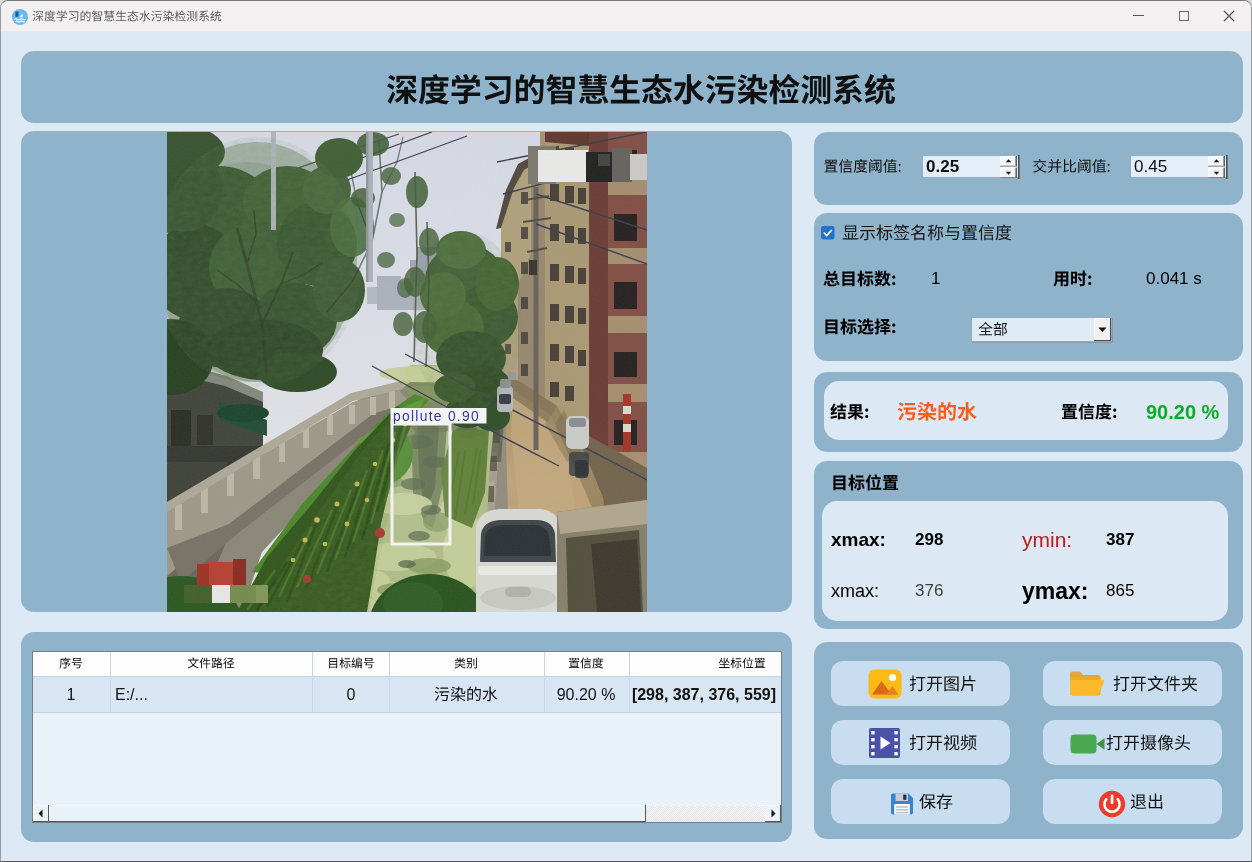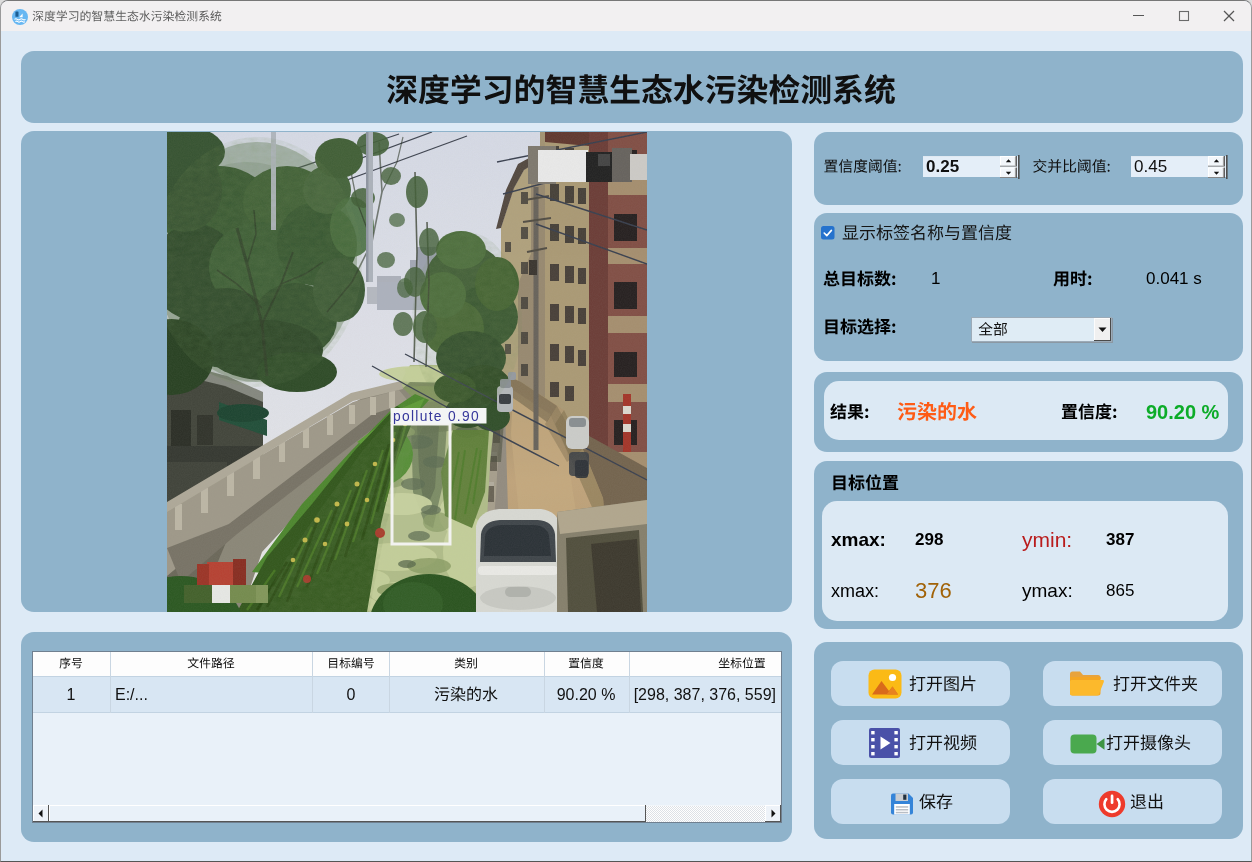--- a/index.html
+++ b/index.html
@@ -525,22 +525,22 @@
     <div class="panel" style="left:813px;top:460px;width:429px;height:168px"></div>
     <svg style="position:absolute;left:830.0px;top:470.1px" width="68" height="23" viewBox="0 -17.85 68 22.95">
       <path fill="#000" d="M4.5 -7.7H12.3V-5.6H4.5ZM4.5 -9.6V-11.5H12.3V-9.6ZM4.5 -3.7H12.3V-1.7H4.5ZM2.4 -13.5V1.3H4.5V0.3H12.3V1.3H14.5V-13.5Z M24.9 -13.4V-11.5H32.4V-13.4ZM30.1 -5.4C30.9 -3.6 31.6 -1.3 31.7 0.1L33.6 -0.6C33.3 -2.0 32.6 -4.2 31.8 -5.9ZM24.9 -5.9C24.5 -4.1 23.8 -2.2 22.9 -1.1C23.4 -0.9 24.2 -0.3 24.5 -0.0C25.4 -1.3 26.2 -3.5 26.7 -5.4ZM24.2 -9.3V-7.4H27.5V-0.9C27.5 -0.7 27.4 -0.6 27.2 -0.6C27.0 -0.6 26.3 -0.6 25.6 -0.7C25.9 -0.1 26.1 0.8 26.2 1.4C27.3 1.4 28.2 1.4 28.8 1.1C29.4 0.7 29.6 0.1 29.6 -0.9V-7.4H33.4V-9.3ZM19.9 -14.5V-11.1H17.6V-9.2H19.6C19.1 -7.3 18.3 -5.1 17.3 -3.8C17.6 -3.3 18.1 -2.4 18.3 -1.9C18.9 -2.7 19.5 -4.0 19.9 -5.5V1.5H22.0V-6.5C22.4 -5.8 22.9 -5.0 23.1 -4.5L24.2 -6.1C23.9 -6.5 22.5 -8.3 22.0 -8.8V-9.2H24.0V-11.1H22.0V-14.5Z M41.2 -8.6C41.6 -6.4 42.0 -3.4 42.2 -1.6L44.2 -2.2C44.0 -3.9 43.5 -6.8 43.0 -9.1ZM43.4 -14.2C43.7 -13.4 44.0 -12.3 44.2 -11.6H40.2V-9.6H49.7V-11.6H44.4L46.2 -12.1C46.0 -12.8 45.7 -13.9 45.3 -14.7ZM39.5 -1.1V0.9H50.3V-1.1H47.3C48.0 -3.2 48.6 -6.2 49.0 -8.8L46.9 -9.1C46.6 -6.6 46.1 -3.3 45.5 -1.1ZM38.4 -14.4C37.5 -12.0 36.1 -9.5 34.5 -8.0C34.9 -7.5 35.4 -6.4 35.6 -5.9C36.0 -6.3 36.3 -6.7 36.7 -7.2V1.5H38.7V-10.4C39.4 -11.5 39.9 -12.6 40.3 -13.8Z M62.3 -12.5H64.3V-11.5H62.3ZM58.5 -12.5H60.4V-11.5H58.5ZM54.7 -12.5H56.6V-11.5H54.7ZM53.9 -7.3V-0.4H51.9V1.1H67.2V-0.4H65.1V-7.3H60.0L60.1 -7.9H66.7V-9.4H60.3L60.4 -10.1H66.3V-13.8H52.8V-10.1H58.3L58.3 -9.4H52.1V-7.9H58.1L58.0 -7.3ZM55.8 -0.4V-1.0H63.1V-0.4ZM55.8 -4.4H63.1V-3.7H55.8ZM55.8 -5.4V-6.0H63.1V-5.4ZM55.8 -2.7H63.1V-2.1H55.8Z"></path>
     </svg>
     <div class="inner" style="left:821px;top:500px;width:406px;height:120px"></div>
     <div style="position:absolute;left:830.0px;top:538.5px;transform:translateY(-50%);font-size:19px;color:#000;font-weight:bold;white-space:pre;letter-spacing:0">xmax:</div>
     <div style="position:absolute;left:914.0px;top:538.5px;transform:translateY(-50%);font-size:17px;color:#000;font-weight:bold;white-space:pre;letter-spacing:0">298</div>
     <div style="position:absolute;left:1021.0px;top:538.5px;transform:translateY(-50%);font-size:21px;color:#b91c1c;font-weight:normal;white-space:pre;letter-spacing:0">ymin:</div>
     <div style="position:absolute;left:1105.0px;top:538.5px;transform:translateY(-50%);font-size:17px;color:#000;font-weight:bold;white-space:pre;letter-spacing:0">387</div>
     <div style="position:absolute;left:830.0px;top:589.5px;transform:translateY(-50%);font-size:18px;color:#000;font-weight:normal;white-space:pre;letter-spacing:0">xmax:</div>
-    <div style="position:absolute;left:914.0px;top:589.5px;transform:translateY(-50%);font-size:22px;color:#a16207;font-weight:normal;white-space:pre;letter-spacing:0">376</div>
-    <div style="position:absolute;left:1021.0px;top:589.5px;transform:translateY(-50%);font-size:19px;color:#000;font-weight:normal;white-space:pre;letter-spacing:0">ymax:</div>
+    <div style="position:absolute;left:914.0px;top:589.5px;transform:translateY(-50%);font-size:17px;color:#404040;font-weight:normal;white-space:pre;letter-spacing:0">376</div>
+    <div style="position:absolute;left:1021.0px;top:589.5px;transform:translateY(-50%);font-size:23px;color:#000;font-weight:bold;white-space:pre;letter-spacing:0">ymax:</div>
     <div style="position:absolute;left:1105.0px;top:589.5px;transform:translateY(-50%);font-size:17px;color:#000;font-weight:normal;white-space:pre;letter-spacing:0">865</div>
     <div class="panel" style="left:813px;top:641px;width:429px;height:197px"></div>
     <div class="btn" style="left:830px;top:660px"></div>
     <div class="btn" style="left:1042px;top:660px"></div>
     <div class="btn" style="left:830px;top:719px"></div>
     <div class="btn" style="left:1042px;top:719px"></div>
     <div class="btn" style="left:830px;top:778px"></div>
     <div class="btn" style="left:1042px;top:778px"></div>
     <svg style="position:absolute;left:867px;top:668px" width="34" height="30" viewBox="0 0 34 30">
 <rect x="0.5" y="0.5" width="33" height="29" rx="6" fill="#fbba16"></rect>
@@ -630,21 +630,21 @@
     <svg style="position:absolute;left:717.0px;top:654.4px" width="48" height="16" viewBox="0 -12.60 48 16.20">
       <path fill="#111" d="M8.8 -9.5C8.4 -7.6 7.6 -6.1 6.4 -5.1V-9.9H5.5V-3.5H1.5V-2.7H5.5V-0.4H0.6V0.5H11.4V-0.4H6.4V-2.7H10.6V-3.5H6.4V-5.0C6.6 -4.8 6.9 -4.5 7.1 -4.4C7.7 -4.9 8.2 -5.6 8.7 -6.5C9.5 -5.7 10.3 -4.8 10.7 -4.2L11.4 -4.8C10.9 -5.5 9.9 -6.5 9.1 -7.3C9.3 -7.9 9.5 -8.6 9.7 -9.3ZM2.9 -9.5C2.5 -7.5 1.7 -5.8 0.4 -4.7C0.6 -4.6 1.0 -4.3 1.2 -4.1C1.9 -4.8 2.4 -5.6 2.9 -6.6C3.5 -5.9 4.2 -5.2 4.6 -4.7L5.2 -5.3C4.8 -5.9 3.9 -6.7 3.3 -7.4C3.5 -8.0 3.7 -8.7 3.8 -9.4Z M17.6 -9.2V-8.3H22.8V-9.2ZM21.3 -3.9C21.9 -2.7 22.5 -1.1 22.7 -0.2L23.5 -0.5C23.3 -1.4 22.7 -3.0 22.1 -4.1ZM17.9 -4.1C17.6 -2.8 17.0 -1.5 16.4 -0.7C16.6 -0.6 16.9 -0.3 17.1 -0.2C17.7 -1.1 18.3 -2.5 18.7 -3.9ZM17.1 -6.3V-5.4H19.6V-0.2C19.6 -0.1 19.6 -0.0 19.4 0.0C19.2 0.0 18.7 0.0 18.1 -0.0C18.2 0.3 18.3 0.6 18.3 0.9C19.2 0.9 19.7 0.9 20.1 0.7C20.4 0.6 20.5 0.3 20.5 -0.2V-5.4H23.5V-6.3ZM14.4 -10.1V-7.5H12.6V-6.7H14.2C13.8 -5.2 13.1 -3.5 12.3 -2.6C12.5 -2.4 12.7 -2.0 12.8 -1.7C13.4 -2.5 14.0 -3.8 14.4 -5.1V0.9H15.3V-5.3C15.7 -4.7 16.2 -4.0 16.4 -3.6L16.9 -4.3C16.7 -4.7 15.7 -6.0 15.3 -6.4V-6.7H16.9V-7.5H15.3V-10.1Z M28.4 -7.9V-7.0H35.0V-7.9ZM29.2 -6.1C29.6 -4.4 29.9 -2.2 30.0 -1.0L30.9 -1.2C30.8 -2.4 30.4 -4.6 30.0 -6.3ZM30.8 -9.9C31.1 -9.3 31.3 -8.5 31.4 -8.0L32.3 -8.3C32.2 -8.8 31.9 -9.6 31.7 -10.2ZM27.9 -0.4V0.5H35.5V-0.4H33.0C33.4 -2.0 33.9 -4.4 34.2 -6.2L33.3 -6.4C33.1 -4.6 32.6 -2.0 32.1 -0.4ZM27.4 -10.0C26.8 -8.2 25.6 -6.4 24.5 -5.2C24.6 -5.0 24.9 -4.6 25.0 -4.4C25.4 -4.8 25.8 -5.3 26.2 -5.8V0.9H27.1V-7.2C27.5 -8.0 27.9 -8.9 28.3 -9.8Z M43.8 -9.0H45.8V-7.9H43.8ZM41.0 -9.0H43.0V-7.9H41.0ZM38.3 -9.0H40.2V-7.9H38.3ZM38.3 -5.1V-0.1H36.7V0.6H47.3V-0.1H45.7V-5.1H41.9L42.1 -5.8H47.1V-6.5H42.2L42.4 -7.2H46.7V-9.6H37.4V-7.2H41.4L41.4 -6.5H36.8V-5.8H41.2L41.1 -5.1ZM39.1 -0.1V-0.8H44.8V-0.1ZM39.1 -3.3H44.8V-2.6H39.1ZM39.1 -3.8V-4.5H44.8V-3.8ZM39.1 -2.1H44.8V-1.4H39.1Z"></path>
     </svg>
     <div style="position:absolute;left:70.0px;top:693.5px;transform:translate(-50%,-50%);font-size:16px;color:#111;font-weight:normal;white-space:pre">1</div>
     <div style="position:absolute;left:114.0px;top:693.5px;transform:translateY(-50%);font-size:16px;color:#111;font-weight:normal;white-space:pre;letter-spacing:0">E:/...</div>
     <div style="position:absolute;left:350.0px;top:693.5px;transform:translate(-50%,-50%);font-size:16px;color:#111;font-weight:normal;white-space:pre">0</div>
     <svg style="position:absolute;left:433.0px;top:682.2px" width="64" height="22" viewBox="0 -16.80 64 21.60">
       <path fill="#111" d="M6.3 -12.4V-11.3H14.2V-12.4ZM1.4 -12.4C2.4 -11.8 3.8 -11.0 4.4 -10.6L5.2 -11.6C4.4 -12.0 3.1 -12.7 2.1 -13.2ZM0.7 -8.0C1.6 -7.5 3.0 -6.7 3.6 -6.2L4.3 -7.2C3.6 -7.7 2.3 -8.4 1.3 -8.9ZM1.2 0.3 2.2 1.1C3.2 -0.4 4.3 -2.4 5.1 -4.1L4.3 -4.9C3.3 -3.1 2.1 -1.0 1.2 0.3ZM5.2 -8.8V-7.6H7.5C7.3 -6.4 6.9 -4.9 6.6 -3.9H12.7C12.5 -1.6 12.3 -0.5 11.9 -0.2C11.7 -0.0 11.5 -0.0 11.1 -0.0C10.6 -0.0 9.3 -0.0 8.0 -0.2C8.3 0.2 8.4 0.6 8.5 1.0C9.7 1.1 10.9 1.1 11.5 1.0C12.2 1.0 12.6 0.9 12.9 0.5C13.5 0.0 13.7 -1.3 14.0 -4.5C14.0 -4.6 14.0 -5.0 14.0 -5.0H8.1C8.3 -5.8 8.5 -6.8 8.7 -7.6H15.3V-8.8Z M16.7 -10.2C17.6 -9.9 18.8 -9.4 19.4 -9.1L20.0 -10.0C19.3 -10.3 18.1 -10.8 17.2 -11.0ZM17.8 -12.5C18.7 -12.2 19.9 -11.7 20.5 -11.3L21.1 -12.2C20.4 -12.6 19.2 -13.1 18.3 -13.3ZM17.1 -6.1 18.0 -5.3C18.9 -6.2 19.9 -7.3 20.7 -8.3L20.0 -9.0C19.0 -8.0 17.9 -6.8 17.1 -6.1ZM23.4 -6.4V-4.6H16.9V-3.6H22.3C20.9 -2.0 18.7 -0.6 16.6 0.0C16.8 0.3 17.2 0.7 17.4 1.0C19.6 0.2 21.9 -1.4 23.4 -3.2V1.3H24.6V-3.2C26.1 -1.4 28.4 0.1 30.6 0.9C30.8 0.6 31.2 0.1 31.4 -0.1C29.2 -0.7 27.0 -2.0 25.6 -3.6H31.1V-4.6H24.6V-6.4ZM24.2 -13.4C24.2 -12.8 24.2 -12.2 24.1 -11.7H21.5V-10.6H24.0C23.5 -8.5 22.4 -7.2 20.3 -6.4C20.6 -6.2 21.0 -5.7 21.1 -5.5C23.4 -6.5 24.6 -8.1 25.2 -10.6H27.3V-7.7C27.3 -6.8 27.4 -6.5 27.7 -6.3C28.0 -6.1 28.4 -6.0 28.7 -6.0C28.9 -6.0 29.4 -6.0 29.7 -6.0C30.0 -6.0 30.3 -6.0 30.6 -6.1C30.8 -6.2 31.0 -6.4 31.1 -6.7C31.2 -7.0 31.2 -7.8 31.3 -8.5C30.9 -8.6 30.5 -8.9 30.3 -9.1C30.2 -8.3 30.2 -7.7 30.2 -7.5C30.1 -7.2 30.0 -7.1 30.0 -7.1C29.9 -7.0 29.7 -7.0 29.5 -7.0C29.4 -7.0 29.1 -7.0 28.9 -7.0C28.8 -7.0 28.7 -7.0 28.6 -7.1C28.5 -7.1 28.5 -7.3 28.5 -7.6V-11.7H25.3C25.4 -12.2 25.4 -12.8 25.5 -13.5Z M40.8 -6.8C41.7 -5.6 42.8 -4.0 43.3 -3.0L44.3 -3.7C43.8 -4.6 42.7 -6.2 41.8 -7.3ZM35.8 -13.5C35.7 -12.7 35.4 -11.6 35.2 -10.9H33.4V0.9H34.5V-0.4H39.0V-10.9H36.3C36.6 -11.6 36.9 -12.4 37.1 -13.2ZM34.5 -9.8H37.9V-6.4H34.5ZM34.5 -1.5V-5.4H37.9V-1.5ZM41.6 -13.5C41.1 -11.3 40.2 -9.1 39.1 -7.7C39.4 -7.5 39.9 -7.2 40.1 -7.0C40.6 -7.7 41.2 -8.7 41.6 -9.8H45.7C45.5 -3.4 45.2 -0.9 44.7 -0.4C44.5 -0.2 44.4 -0.1 44.0 -0.1C43.7 -0.1 42.7 -0.1 41.7 -0.2C41.9 0.1 42.0 0.6 42.1 0.9C43.0 1.0 43.9 1.0 44.4 1.0C45.0 0.9 45.4 0.8 45.7 0.3C46.4 -0.5 46.6 -3.0 46.8 -10.3C46.9 -10.5 46.9 -10.9 46.9 -10.9H42.0C42.3 -11.7 42.5 -12.5 42.7 -13.2Z M49.1 -9.3V-8.1H53.1C52.3 -5.0 50.7 -2.5 48.6 -1.2C48.9 -1.0 49.4 -0.6 49.6 -0.3C51.9 -1.9 53.7 -4.9 54.5 -9.1L53.7 -9.4L53.5 -9.3ZM61.1 -10.4C60.3 -9.3 59.0 -7.9 58.0 -6.9C57.5 -7.8 57.0 -8.6 56.7 -9.5V-13.4H55.4V-0.4C55.4 -0.1 55.3 -0.0 55.0 0.0C54.8 0.0 54.0 0.0 53.0 -0.0C53.2 0.4 53.4 0.9 53.5 1.3C54.7 1.3 55.5 1.3 56.0 1.0C56.5 0.8 56.7 0.4 56.7 -0.4V-7.1C58.1 -4.2 60.2 -1.7 62.7 -0.4C62.9 -0.7 63.3 -1.2 63.6 -1.5C61.7 -2.4 59.9 -4.0 58.6 -6.0C59.7 -7.0 61.1 -8.4 62.2 -9.7Z"></path>
     </svg>
     <div style="position:absolute;left:585.0px;top:693.5px;transform:translate(-50%,-50%);font-size:16px;color:#111;font-weight:normal;white-space:pre">90.20 %</div>
-    <div style="position:absolute;right:475.0px;top:693.5px;transform:translateY(-50%);font-size:16px;color:#111;font-weight:normal;white-space:pre">[298, 387, 376, 559]</div>
+    <div style="position:absolute;right:475.0px;top:693.5px;transform:translateY(-50%);font-size:16px;color:#111;font-weight:bold;white-space:pre">[298, 387, 376, 559]</div>
     <svg style="position:absolute;left:32px;top:804px" width="748" height="17" viewBox="0 0 748 17">
 <defs>
         <pattern id="dith" width="2" height="2" patternUnits="userSpaceOnUse">
           <rect width="2" height="2" fill="#ffffff"></rect>
           <rect x="0" y="0" width="1" height="1" fill="#dde1e6"></rect>
           <rect x="1" y="1" width="1" height="1" fill="#dde1e6"></rect>
         </pattern>
       </defs>
 <rect width="748" height="17" fill="#f2f6fa"></rect>
 <rect x="613" y="1" width="119" height="16" fill="url(#dith)"></rect>

